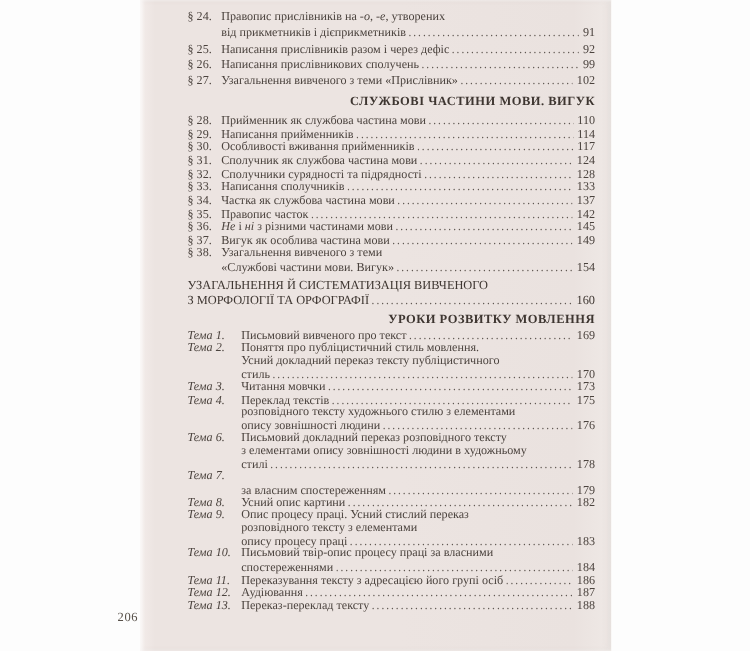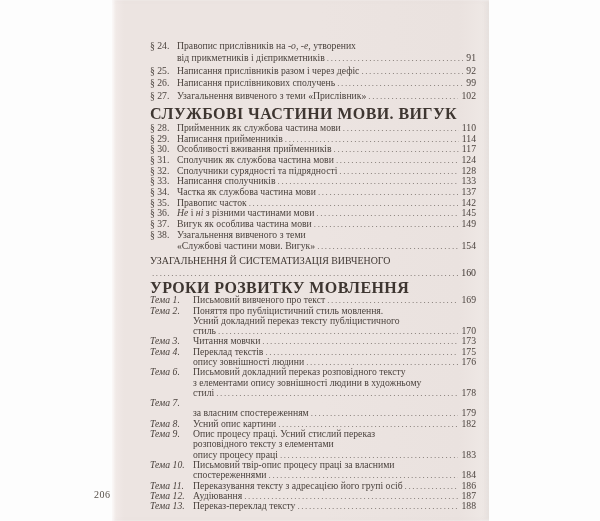--- a/index.html
+++ b/index.html
@@ -8,39 +8,39 @@
     background:#fdfdfd;
     font-family:"Liberation Serif", serif;
   }
   .scan-page{
     position:absolute;left:112px;top:0;width:377px;height:521px;
     background:linear-gradient(90deg,#f3ecea 0,#ece4e1 12px,#ece4e1 55%,#eae2df 92%,#efe9e6 100%);
     box-shadow:inset 2px 0 3px rgba(255,255,255,.7), inset -3px 0 5px rgba(120,100,95,.07);
   }
   .content{
     position:absolute;left:38px;top:8px;right:13px;
-    color:#4b433e;font-size:9.7px;margin-top:32px;
+    color:#4b433e;font-size:9.7px;
   }
   .row{display:flex;align-items:baseline}
   .lh-a .row{height:12.4px;line-height:12.4px}
   .lh-b .row{height:10.7px;line-height:10.7px}
   .lh-c .row{height:10.3px;line-height:10.3px}
   .lab{flex:0 0 27px;white-space:nowrap}
   .sec-tema .lab{flex-basis:43px;font-style:italic}
   .txt{white-space:nowrap}
   .txt i{font-style:italic}
   .leader{
     flex:1;overflow:hidden;white-space:nowrap;
     letter-spacing:1.6px;margin:0 3px 0 2px;
     color:#5d554f;font-size:9px;
   }
   .pg{white-space:nowrap;text-align:left}
   .h-center{
-    text-align:left;font-weight:bold;color:#3e3631;
-    font-size:16px;letter-spacing:.4px;height:11px;line-height:11px;
+    text-align:right;font-weight:bold;color:#3e3631;
+    font-size:10px;letter-spacing:.4px;height:11px;line-height:11px;
   }
   .h-center.first{margin:6px 0 0}
   .h-center.later{margin:4px 0 0}
   .h-left{margin-top:4px;font-weight:normal;color:#3e3631;font-size:9.9px}
   .h-left .row{height:11.5px;line-height:11.5px}
   .sec{margin-top:0}
   .sec.after-h{margin-top:4px}
   .sec.lh-c{margin-top:2px}
   .footer-num{
     position:absolute;left:94px;top:489px;
@@ -183,20 +183,21 @@
             <span class="leader">........................................................................................................................................................................................................</span>
             <span class="pg">154</span>
           </div>
         </div>
       </div>
       <div class="h-left">
         <div class="row">
           <span class="txt">УЗАГАЛЬНЕННЯ Й СИСТЕМАТИЗАЦІЯ ВИВЧЕНОГО</span>
         </div>
         <div class="row">
+          <span class="txt">З МОРФОЛОГІЇ ТА ОРФОГРАФІЇ</span>
           <span class="leader">........................................................................................................................................................................................................</span>
           <span class="pg">160</span>
         </div>
       </div>
       <div class="h-center later">УРОКИ РОЗВИТКУ МОВЛЕННЯ</div>
       <div class="sec lh-c sec-tema after-h">
         <div class="entry">
           <div class="row">
             <span class="lab">Тема 1.</span>
             <span class="txt">Письмовий вивченого про текст</span>
@@ -230,20 +231,24 @@
         </div>
         <div class="entry">
           <div class="row">
             <span class="lab">Тема 4.</span>
             <span class="txt">Переклад текстів</span>
             <span class="leader">........................................................................................................................................................................................................</span>
             <span class="pg">175</span>
           </div>
         </div>
         <div class="entry">
+          <div class="row">
+            <span class="lab"></span>
+            <span class="txt">розповідного тексту художнього стилю з елементами</span>
+          </div>
           <div class="row">
             <span class="lab"></span>
             <span class="txt">опису зовнішності людини</span>
             <span class="leader">........................................................................................................................................................................................................</span>
             <span class="pg">176</span>
           </div>
         </div>
         <div class="entry">
           <div class="row">
             <span class="lab">Тема 6.</span>

